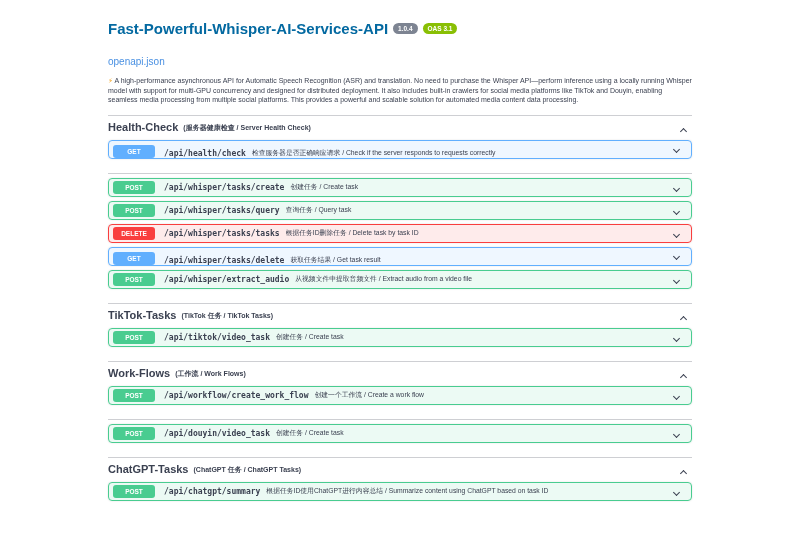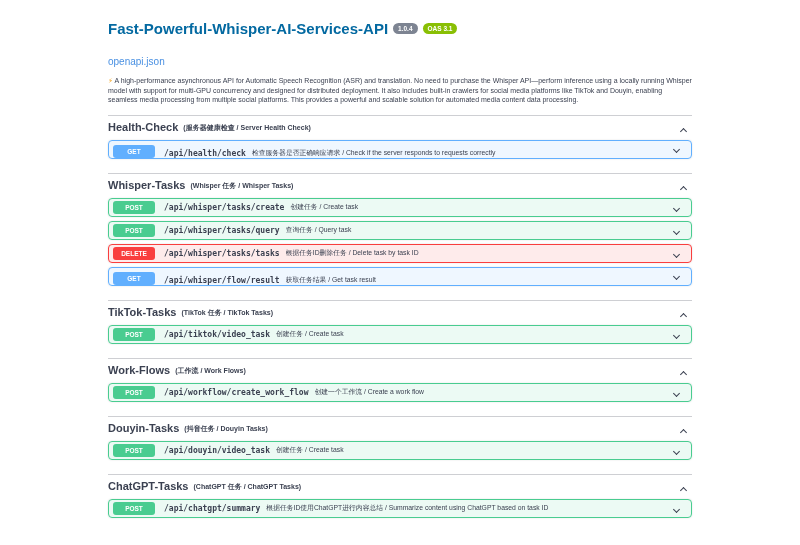--- a/index.html
+++ b/index.html
@@ -85,28 +85,20 @@
     <span class="op-path">/api/health/check</span>
     <span class="op-summary">检查服务器是否正确响应请求 / Check if the server responds to requests correctly</span>
     <button class="collapse-btn">
       <span class="chev down"></span>
     </button>
   </div>
 </div>
   </section>
 
   <section class="tag-section">
-    <div class="tag-header">
-      <span class="tag-title">Whisper-Tasks</span>
-      <span class="tag-subtitle">(Whisper 任务 / Whisper Tasks)</span>
-      <span class="spacer"></span>
-      <button class="collapse-btn">
-        <span class="chev up"></span>
-      </button>
-    </div>
     <div>
   <div class="op-row m-post">
     <span class="method-badge">POST</span>
     <span class="op-path">/api/whisper/tasks/create</span>
     <span class="op-summary">创建任务 / Create task</span>
     <button class="collapse-btn">
       <span class="chev down"></span>
     </button>
   </div>
 
@@ -123,28 +115,36 @@
     <span class="method-badge">DELETE</span>
     <span class="op-path">/api/whisper/tasks/tasks</span>
     <span class="op-summary">根据任务ID删除任务 / Delete task by task ID</span>
     <button class="collapse-btn">
       <span class="chev down"></span>
     </button>
   </div>
 
   <div class="op-row m-get">
     <span class="method-badge">GET</span>
-    <span class="op-path">/api/whisper/flow/result</span>
+    <span class="op-path">/api/whisper/tasks/delete</span>
     <span class="op-summary">获取任务结果 / Get task result</span>
     <button class="collapse-btn">
       <span class="chev down"></span>
     </button>
   </div>
 
 
+  <div class="op-row m-post">
+    <span class="method-badge">POST</span>
+    <span class="op-path">/api/whisper/extract_audio</span>
+    <span class="op-summary">从视频文件中提取音频文件 / Extract audio from a video file</span>
+    <button class="collapse-btn">
+      <span class="chev down"></span>
+    </button>
+  </div>
 
 </div>
   </section>
 
   <section class="tag-section">
     <div class="tag-header">
       <span class="tag-title">TikTok-Tasks</span>
       <span class="tag-subtitle">(TikTok 任务 / TikTok Tasks)</span>
       <span class="spacer"></span>
       <button class="collapse-btn">
@@ -178,28 +178,20 @@
     <span class="op-path">/api/workflow/create_work_flow</span>
     <span class="op-summary">创建一个工作流 / Create a work flow</span>
     <button class="collapse-btn">
       <span class="chev down"></span>
     </button>
   </div>
 </div>
   </section>
 
   <section class="tag-section">
-    <div class="tag-header">
-      <span class="tag-title">Douyin-Tasks</span>
-      <span class="tag-subtitle">(抖音任务 / Douyin Tasks)</span>
-      <span class="spacer"></span>
-      <button class="collapse-btn">
-        <span class="chev up"></span>
-      </button>
-    </div>
     <div>
   <div class="op-row m-post">
     <span class="method-badge">POST</span>
     <span class="op-path">/api/douyin/video_task</span>
     <span class="op-summary">创建任务 / Create task</span>
     <button class="collapse-btn">
       <span class="chev down"></span>
     </button>
   </div>
 </div>

